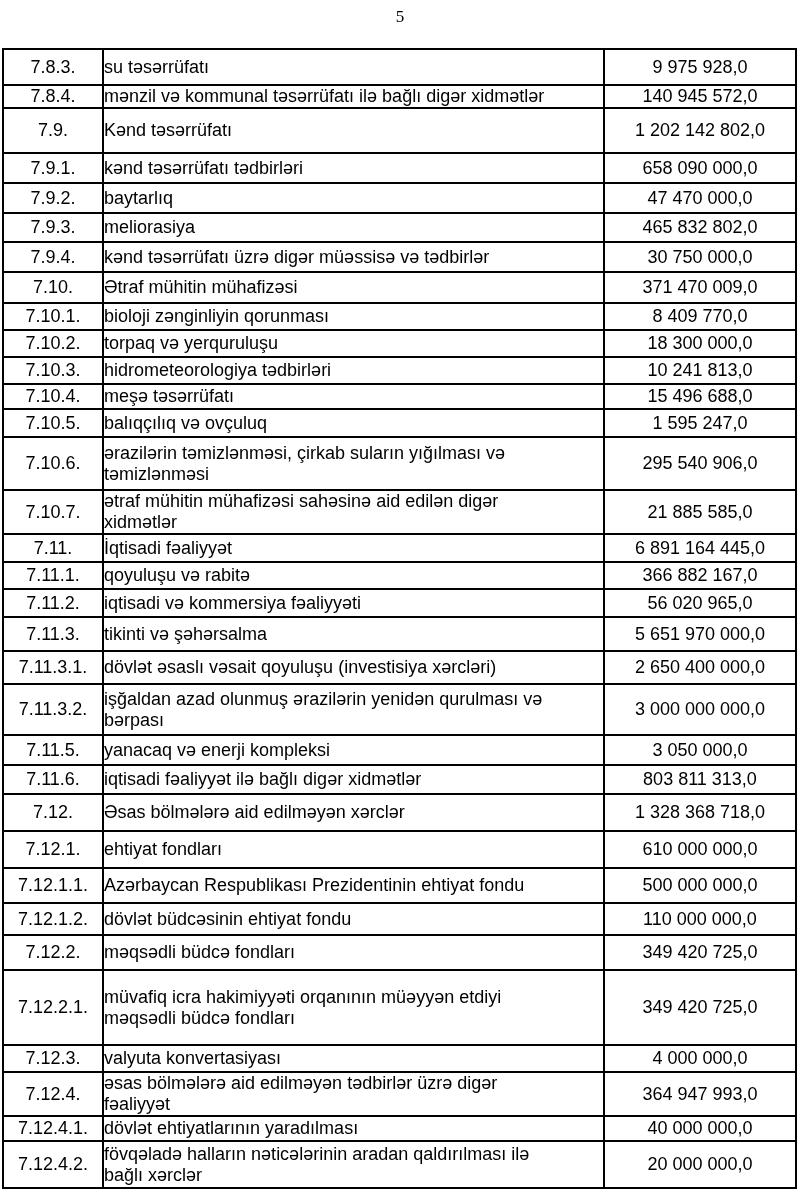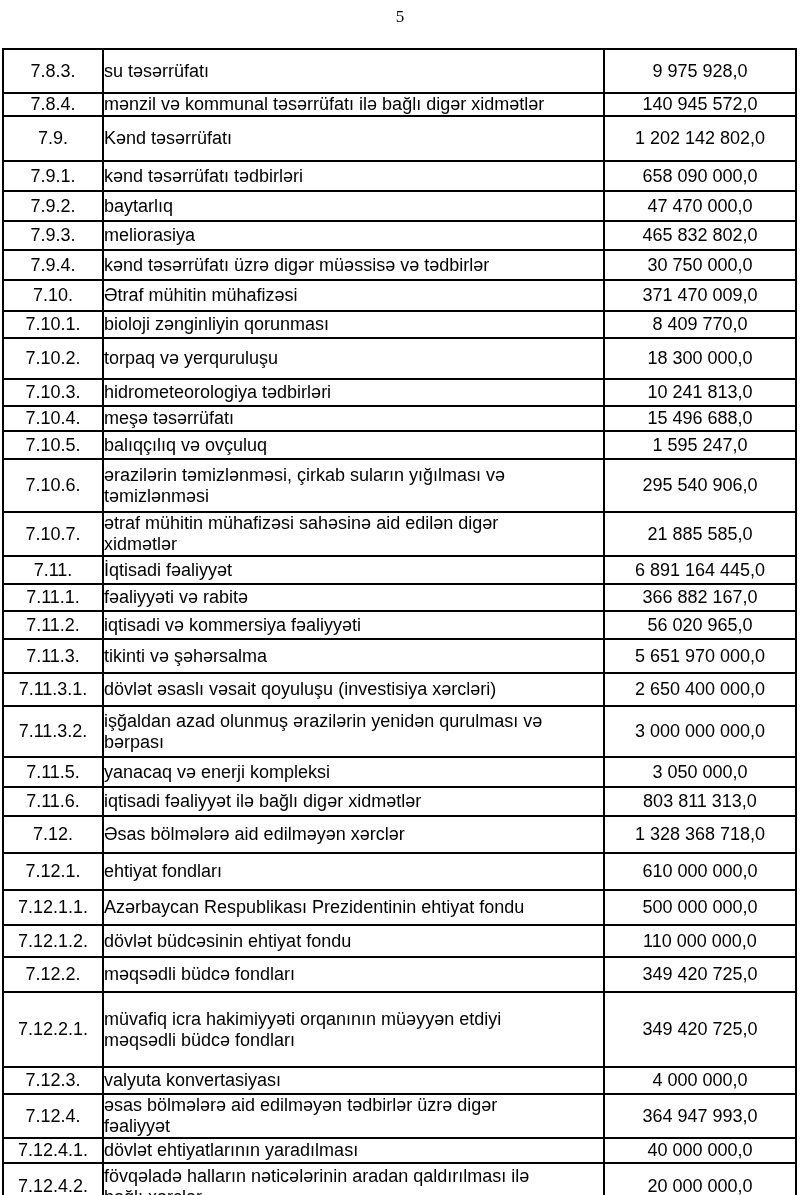--- a/index.html
+++ b/index.html
@@ -64,21 +64,21 @@
     padding-bottom: 6px;
   }
 </style>
 </head>
 <body>
 
 <div class="page">
   <div class="page-header">5</div>
   <table class="budget">
     <tbody>
-        <tr style="height: 44px;">
+        <tr style="height: 36px;">
           <td class="col-code">7.8.3.</td>
           <td class="col-name">su təsərrüfatı</td>
           <td class="col-amount">9 975 928,0</td>
         </tr>
         <tr style="height: 23px;">
           <td class="col-code">7.8.4.</td>
           <td class="col-name">mənzil və kommunal təsərrüfatı ilə bağlı digər xidmətlər</td>
           <td class="col-amount">140 945 572,0</td>
         </tr>
         <tr style="height: 45px;">
@@ -109,21 +109,21 @@
         <tr style="height: 31px;">
           <td class="col-code">7.10.</td>
           <td class="col-name">Ətraf mühitin mühafizəsi</td>
           <td class="col-amount">371 470 009,0</td>
         </tr>
         <tr style="height: 27px;">
           <td class="col-code">7.10.1.</td>
           <td class="col-name">bioloji zənginliyin qorunması</td>
           <td class="col-amount">8 409 770,0</td>
         </tr>
-        <tr style="height: 41px;">
+        <tr style="height: 27px;">
           <td class="col-code">7.10.2.</td>
           <td class="col-name">torpaq və yerquruluşu</td>
           <td class="col-amount">18 300 000,0</td>
         </tr>
         <tr style="height: 27px;">
           <td class="col-code">7.10.3.</td>
           <td class="col-name">hidrometeorologiya tədbirləri</td>
           <td class="col-amount">10 241 813,0</td>
         </tr>
         <tr style="height: 25px;">
@@ -148,21 +148,21 @@
 xidmətlər</td>
           <td class="col-amount amt-bottom">21 885 585,0</td>
         </tr>
         <tr style="height: 28px;">
           <td class="col-code">7.11.</td>
           <td class="col-name">İqtisadi fəaliyyət</td>
           <td class="col-amount">6 891 164 445,0</td>
         </tr>
         <tr style="height: 27px;">
           <td class="col-code">7.11.1.</td>
-          <td class="col-name">fəaliyyəti və rabitə</td>
+          <td class="col-name">qoyuluşu və rabitə</td>
           <td class="col-amount">366 882 167,0</td>
         </tr>
         <tr style="height: 28px;">
           <td class="col-code">7.11.2.</td>
           <td class="col-name">iqtisadi və kommersiya fəaliyyəti</td>
           <td class="col-amount">56 020 965,0</td>
         </tr>
         <tr style="height: 34px;">
           <td class="col-code">7.11.3.</td>
           <td class="col-name">tikinti və şəhərsalma</td>

